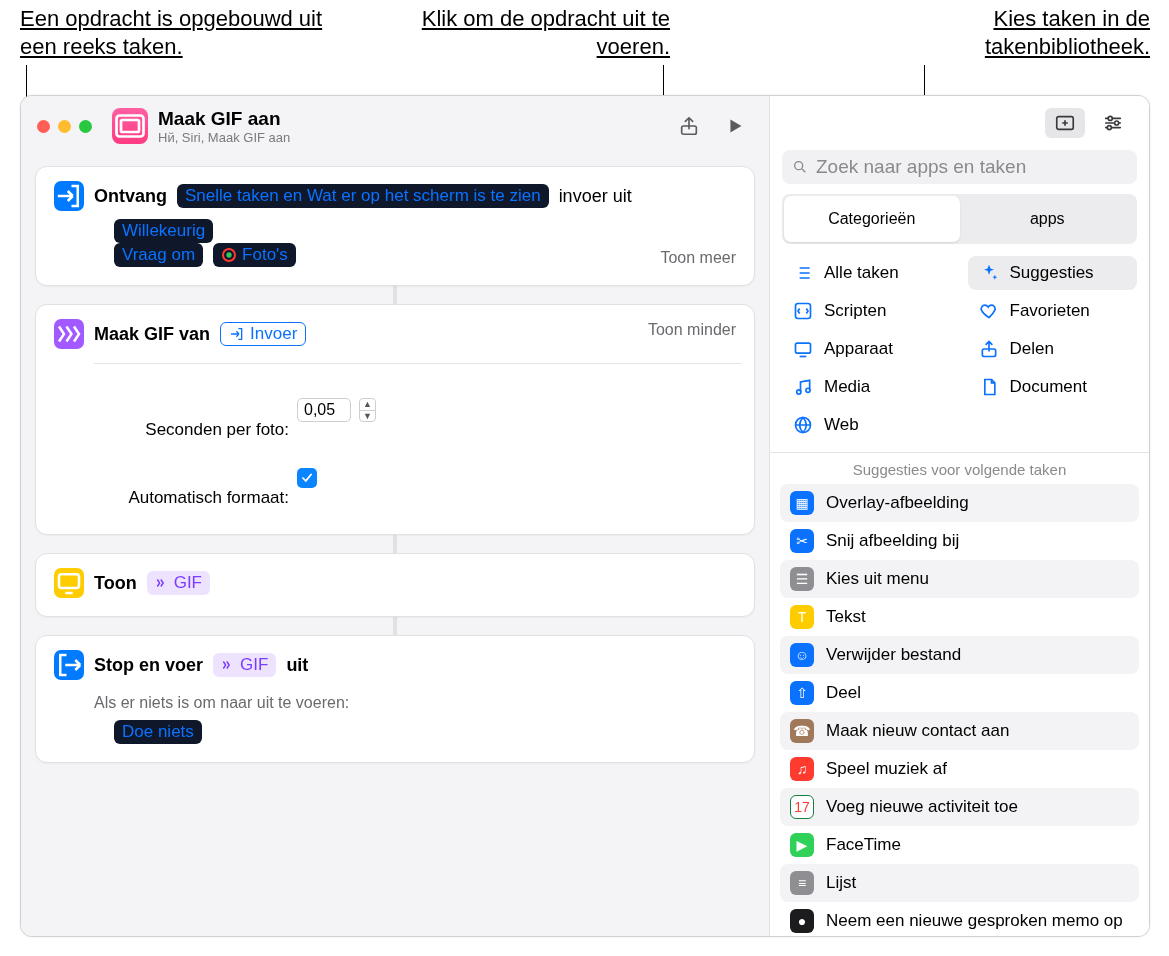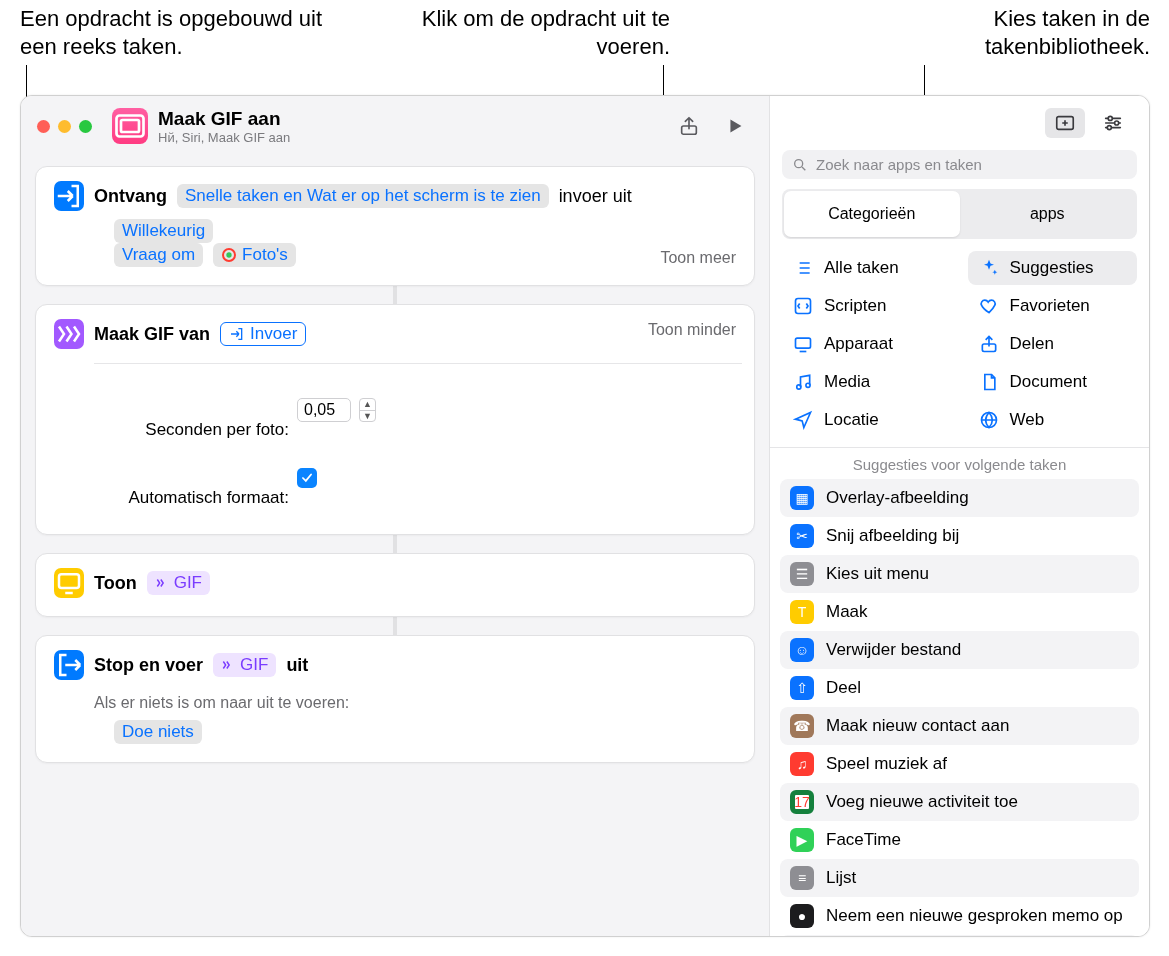--- a/index.html
+++ b/index.html
@@ -5,21 +5,21 @@
   * { box-sizing: border-box; margin: 0; padding: 0; }
   body {
     font-family: -apple-system, BlinkMacSystemFont, "Helvetica Neue", sans-serif;
     background: #fff;
     width: 1169px;
     height: 956px;
     position: relative;
     font-size: 17px;
     color: #000;
   }
-  .callout { position:absolute; font-size:22px; color:#000; line-height:1.25; }
+  .callout { position:absolute; font-size:22px; color:#000; line-height:1.25;text-decoration:underline; }
   .callout-line { position:absolute; background:#000; }
   #c1 { left:20px; top:5px; width:330px; }
   #c2 { left:370px; top:5px; width:300px; text-align:right; }
   #c3 { left:870px; top:5px; width:280px; text-align:right; }
 
   
   .vline { width:1px; }
   .hline { height:1px; }
 
   .window {
@@ -71,21 +71,21 @@
     box-shadow:0 1px 2px rgba(0,0,0,.04);
   }
   .connector { width:4px; height:18px; background:#e1e1e3; margin:0 auto; }
   .card-head { display:flex; align-items:center; gap:10px; font-size:18px; }
   .step-icon { width:30px; height:30px; border-radius:7px; display:flex; align-items:center; justify-content:center; color:#fff; flex:none; }
   .ic-blue{background:#007aff}
   .ic-purple{background:#a259ff}
   .ic-yellow{background:#ffcc00}
   .token {
     display:inline-flex; align-items:center; gap:5px;
-    background:#e5e5e5; color:#0a72ff;
+    background:#0f172a; color:#0a72ff;
     border-radius:6px; padding:2px 8px;
     font-size:17px; font-weight:500;
   }
   .token-outline {
     display:inline-flex; align-items:center; gap:5px;
     border:1.5px solid #0a72ff; color:#0a72ff;
     border-radius:6px; padding:1px 8px;
     font-size:17px; font-weight:500; background:#fff;
   }
   .token-purple { background:#eee3ff; color:#7a3cff; }
@@ -126,21 +126,21 @@
     display:flex; align-items:center; justify-content:center;
     cursor:pointer;
   }
   .side-btn.active { background:#e6e6e8 }
   .search-wrap { padding:0 12px 10px 12px }
   .search {
     display:flex; align-items:center; gap:8px;
     background:#f1f1f3; border-radius:8px;
     padding:6px 10px; color:#8a8a8e; font-size:17px;
   }
-  .search input{border:none;background:transparent;flex:1;font-size:15px;outline:none;color:#000}
+  .search input{border:none;background:transparent;flex:1;font-size:19px;outline:none;color:#000}
   .search input::placeholder{color:#8a8a8e}
   .seg {
     margin:0 12px 12px 12px;
     background:#ececee; border-radius:8px;
     display:flex; padding:2px;
   }
   .seg div{
     flex:1; text-align:center; padding:14px 0; border-radius:7px;
     font-size:16px; color:#000;
     cursor:pointer;
@@ -426,28 +426,20 @@
             <svg viewBox="0 0 24 24" fill="none" stroke="currentColor" stroke-width="2">
               <path d="M7 3h8l4 4v14H7z"></path>
               <path d="M15 3v4h4"></path>
             </svg>
           </span>
           <span>Document</span>
         </div>
       <div class="cat">
           <span class="ci">
             <svg viewBox="0 0 24 24" fill="none" stroke="currentColor" stroke-width="2">
-              <path d="M3 11l18-8-8 18-2-8z"></path>
-            </svg>
-          </span>
-          <span>Locatie</span>
-        </div>
-      <div class="cat">
-          <span class="ci">
-            <svg viewBox="0 0 24 24" fill="none" stroke="currentColor" stroke-width="2">
               <circle cx="12" cy="12" r="9"></circle>
               <path d="M3 12h18M12 3c2.5 2.7 4 6 4 9s-1.5 6.3-4 9c-2.5-2.7-4-6-4-9s1.5-6.3 4-9z"></path>
             </svg>
           </span>
           <span>Web</span>
         </div>
     </div>
 
     <div style="border-top:1px solid #e5e5e7"></div>
     <div class="sugg-title">Suggesties voor volgende taken</div>
@@ -459,40 +451,40 @@
       <div class="sugg">
           <span class="si" style="background:#0a72ff">✂</span>
           <span>Snij afbeelding bij</span>
         </div>
       <div class="sugg">
           <span class="si" style="background:#8e8e93">☰</span>
           <span>Kies uit menu</span>
         </div>
       <div class="sugg">
           <span class="si" style="background:#ffcc00">T</span>
-          <span>Maak</span>
+          <span>Tekst</span>
         </div>
       <div class="sugg">
           <span class="si" style="background:#0a72ff">☺</span>
           <span>Verwijder bestand</span>
         </div>
       <div class="sugg">
           <span class="si" style="background:#0a72ff">⇧</span>
           <span>Deel</span>
         </div>
       <div class="sugg">
           <span class="si" style="background:#a0785a">☎</span>
           <span>Maak nieuw contact aan</span>
         </div>
       <div class="sugg">
           <span class="si" style="background:#ff3b30">♫</span>
           <span>Speel muziek af</span>
         </div>
       <div class="sugg">
-          <span class="si" style="background:#fff;border:5px solid #15803d;color:#ff3b30">17</span>
+          <span class="si" style="background:#fff;border:1px solid #15803d;color:#ff3b30">17</span>
           <span>Voeg nieuwe activiteit toe</span>
         </div>
       <div class="sugg">
           <span class="si" style="background:#30d158">▶</span>
           <span>FaceTime</span>
         </div>
       <div class="sugg">
           <span class="si" style="background:#8e8e93">≡</span>
           <span>Lijst</span>
         </div>

